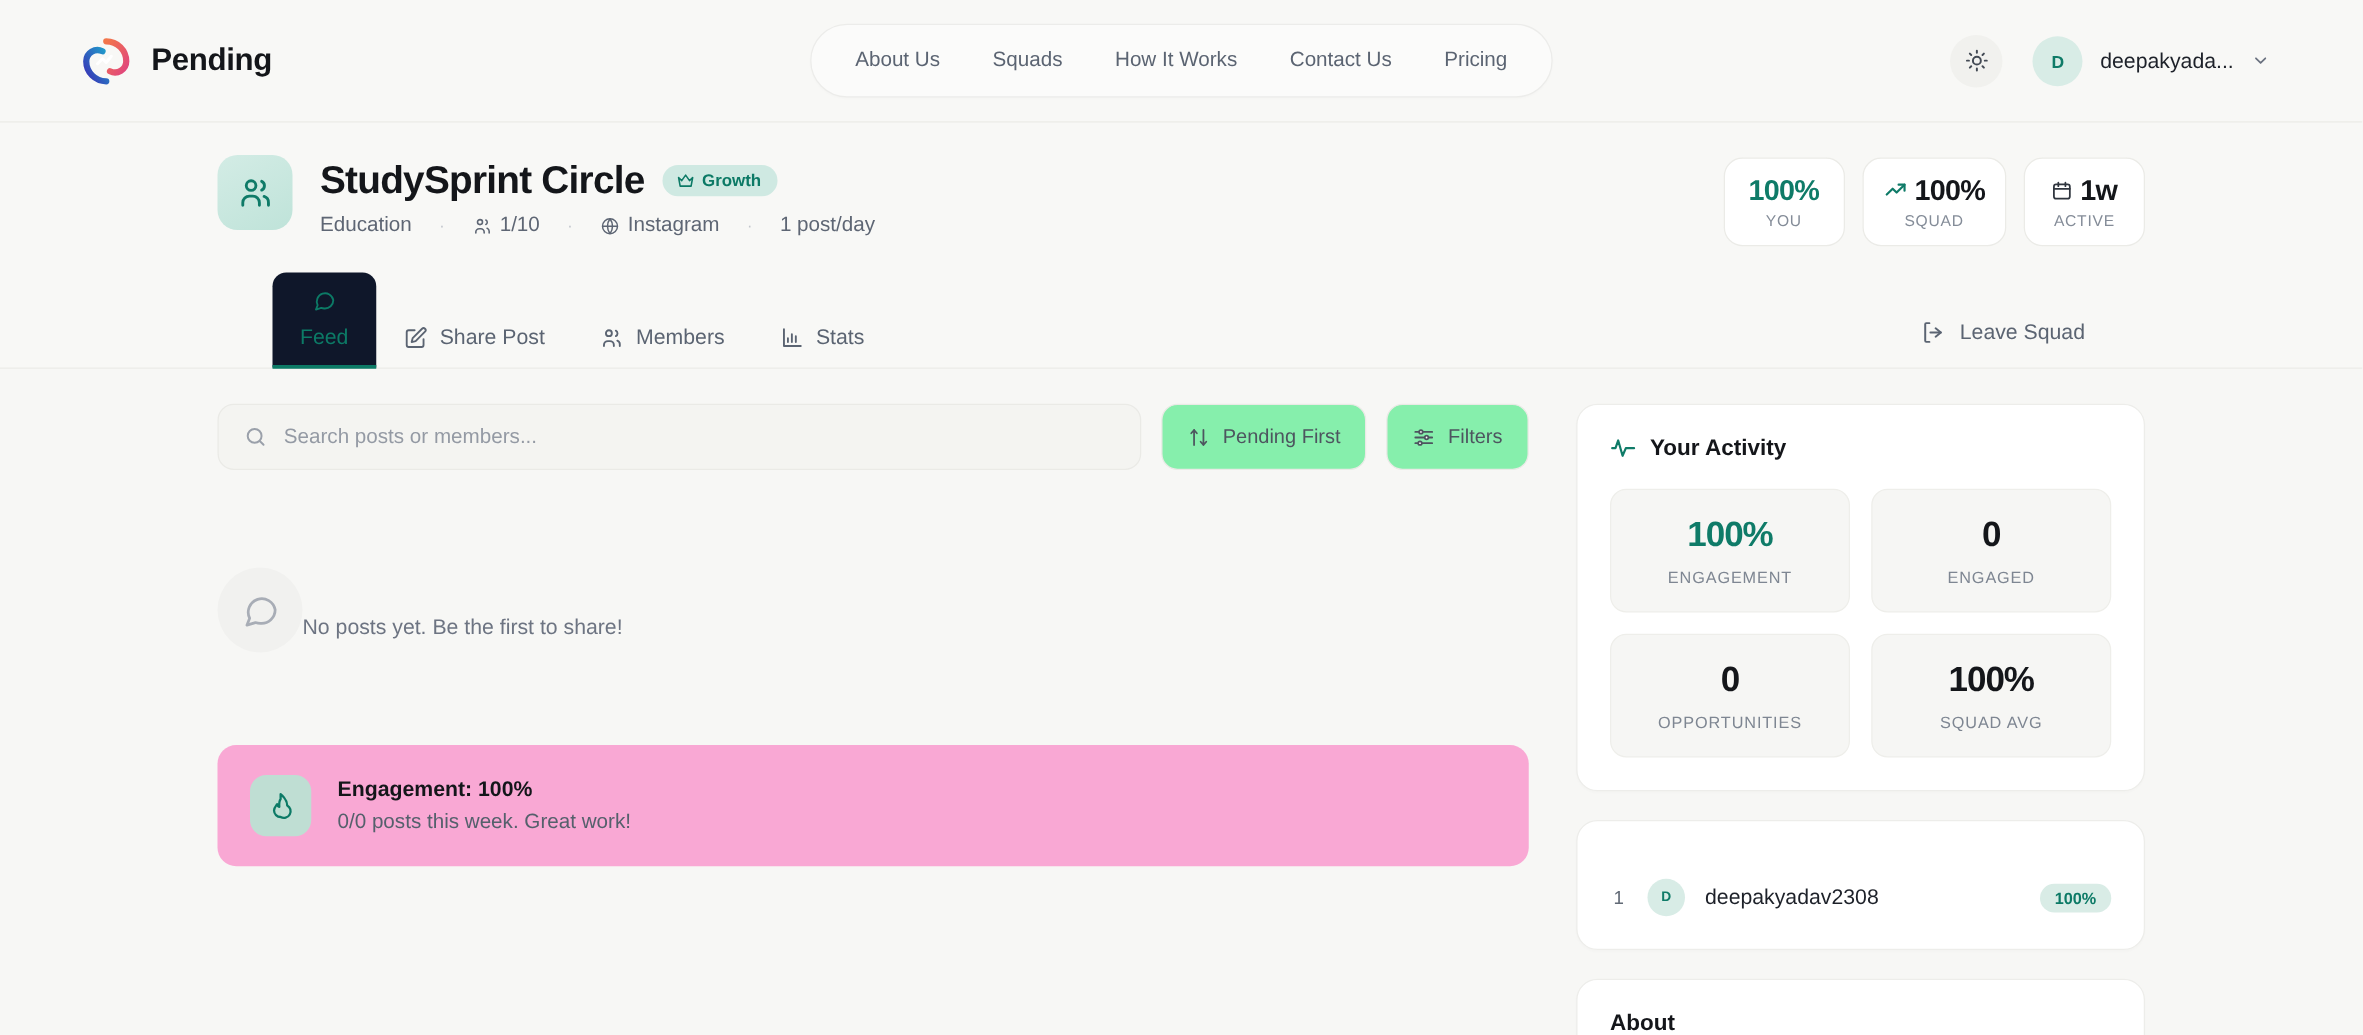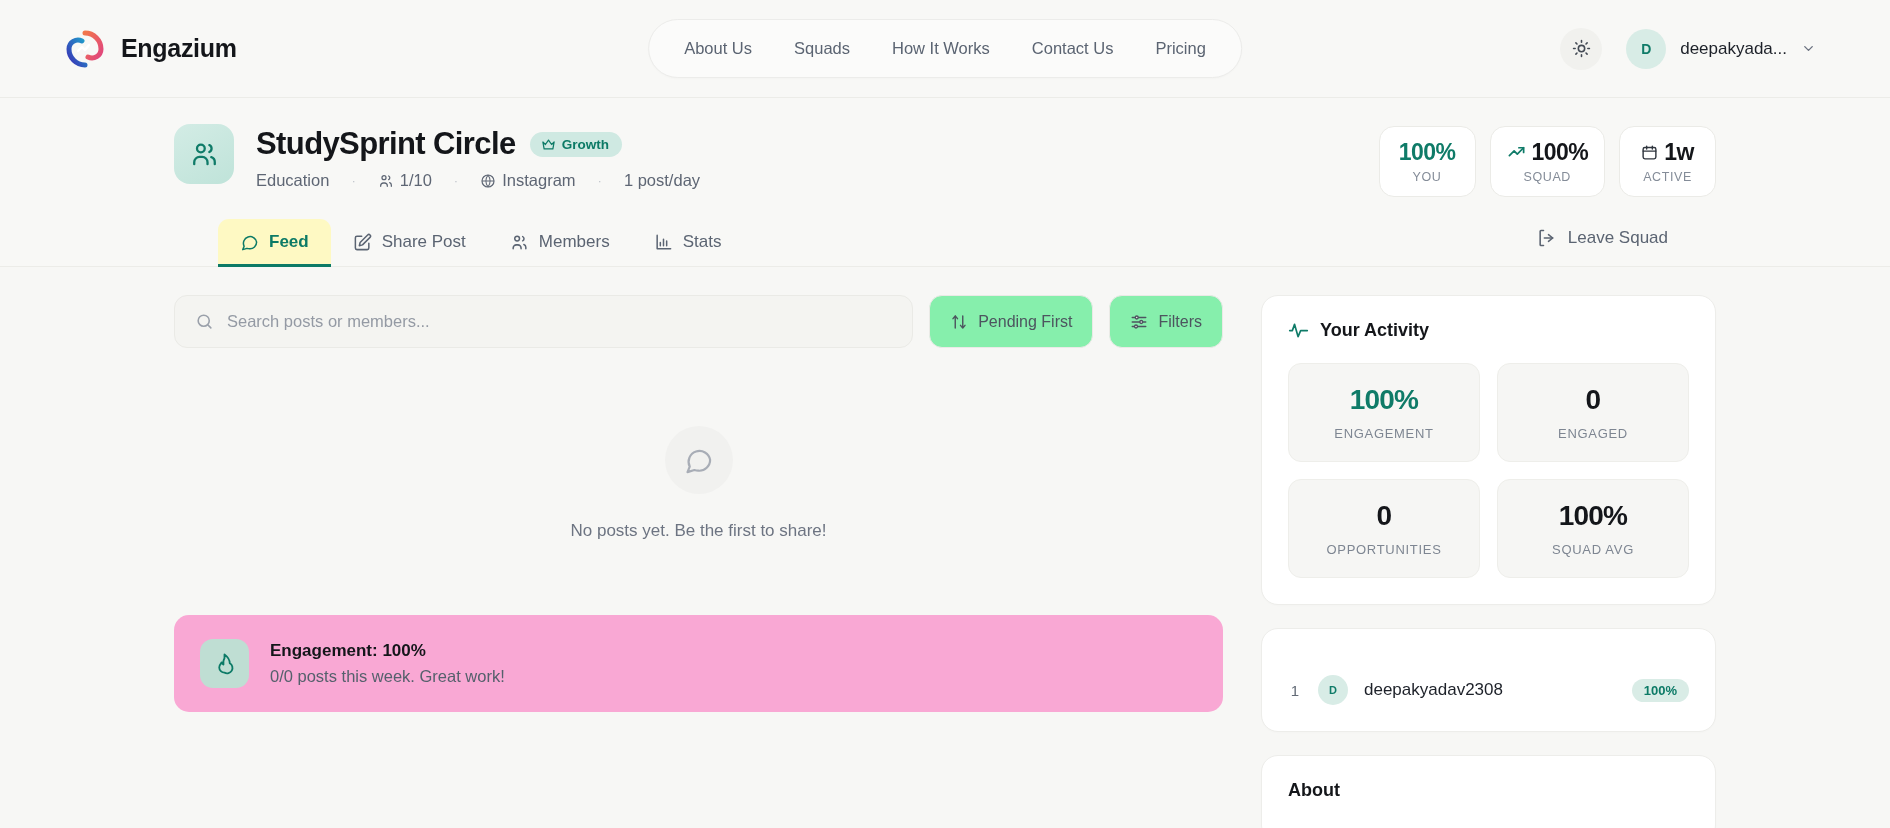--- a/index.html
+++ b/index.html
@@ -169,23 +169,24 @@
   .tab {
     display: flex; align-items: center; gap: 10px;
     font-size: 17px; color: #5b6472;
     padding: 13px 22px 14px;
     border-radius: 11px 11px 0 0;
     cursor: pointer;
     position: relative;
     white-space: nowrap;
   }
   .tab.active {
-    background: #fef9c3;
+    background: #0f172a;
     color: #0c7a66;
-    font-weight: 700;
+    font-weight: 400;
+    flex-direction: column;
   }
   .tab.active::after {
     content: "";
     position: absolute;
     left: 0; right: 0; bottom: -1px;
     height: 3px;
     background: #0c7a66;
   }
   .leave-btn {
     margin-left: auto;
@@ -232,21 +233,21 @@
     border-radius: 13px;
     height: 53px;
     padding: 0 20px;
     font-size: 16px; color: #4d555f;
     cursor: pointer;
     white-space: nowrap;
   }
 
   
   .empty-feed {
-    display: flex; flex-direction: column;
+    display: flex; 
     align-items: center; justify-content: flex-start;
     padding-top: 78px;
   }
   .empty-circle {
     width: 68px; height: 68px; border-radius: 50%;
     background: #f1f1ef;
     display: flex; align-items: center; justify-content: center;
   }
   .empty-text {
     margin-top: 27px;
@@ -350,21 +351,21 @@
           <linearGradient id="lg2" x1="0" y1="1" x2="1" y2="0">
             <stop offset="0%" stop-color="#3b2fb5"></stop>
               <stop offset="100%" stop-color="#1f9ecb"></stop>
           </linearGradient>
         </defs>
         <path d="M19 3a16 16 0 0 1 16 16 9 9 0 0 1-13 8" fill="none" stroke="url(#lg1)" stroke-width="5" stroke-linecap="round"></path>
         <path d="M19 35A16 16 0 0 1 3 19a9 9 0 0 1 13-8" fill="none" stroke="url(#lg2)" stroke-width="5" stroke-linecap="round"></path>
         <path d="M12 21l4-4 3 3 4-5" fill="none" stroke="#ffffff" stroke-width="2.4" stroke-linecap="round" stroke-linejoin="round"></path>
       </svg>
     </span>
-    <span class="brand-name">Engazium</span>
+    <span class="brand-name">Pending</span>
   </div>
 
   <nav class="nav-pill">
     <a class="nav-link">About Us</a>
     <a class="nav-link">Squads</a>
     <a class="nav-link">How It Works</a>
     <a class="nav-link">Contact Us</a>
     <a class="nav-link">Pricing</a>
   </nav>
 

